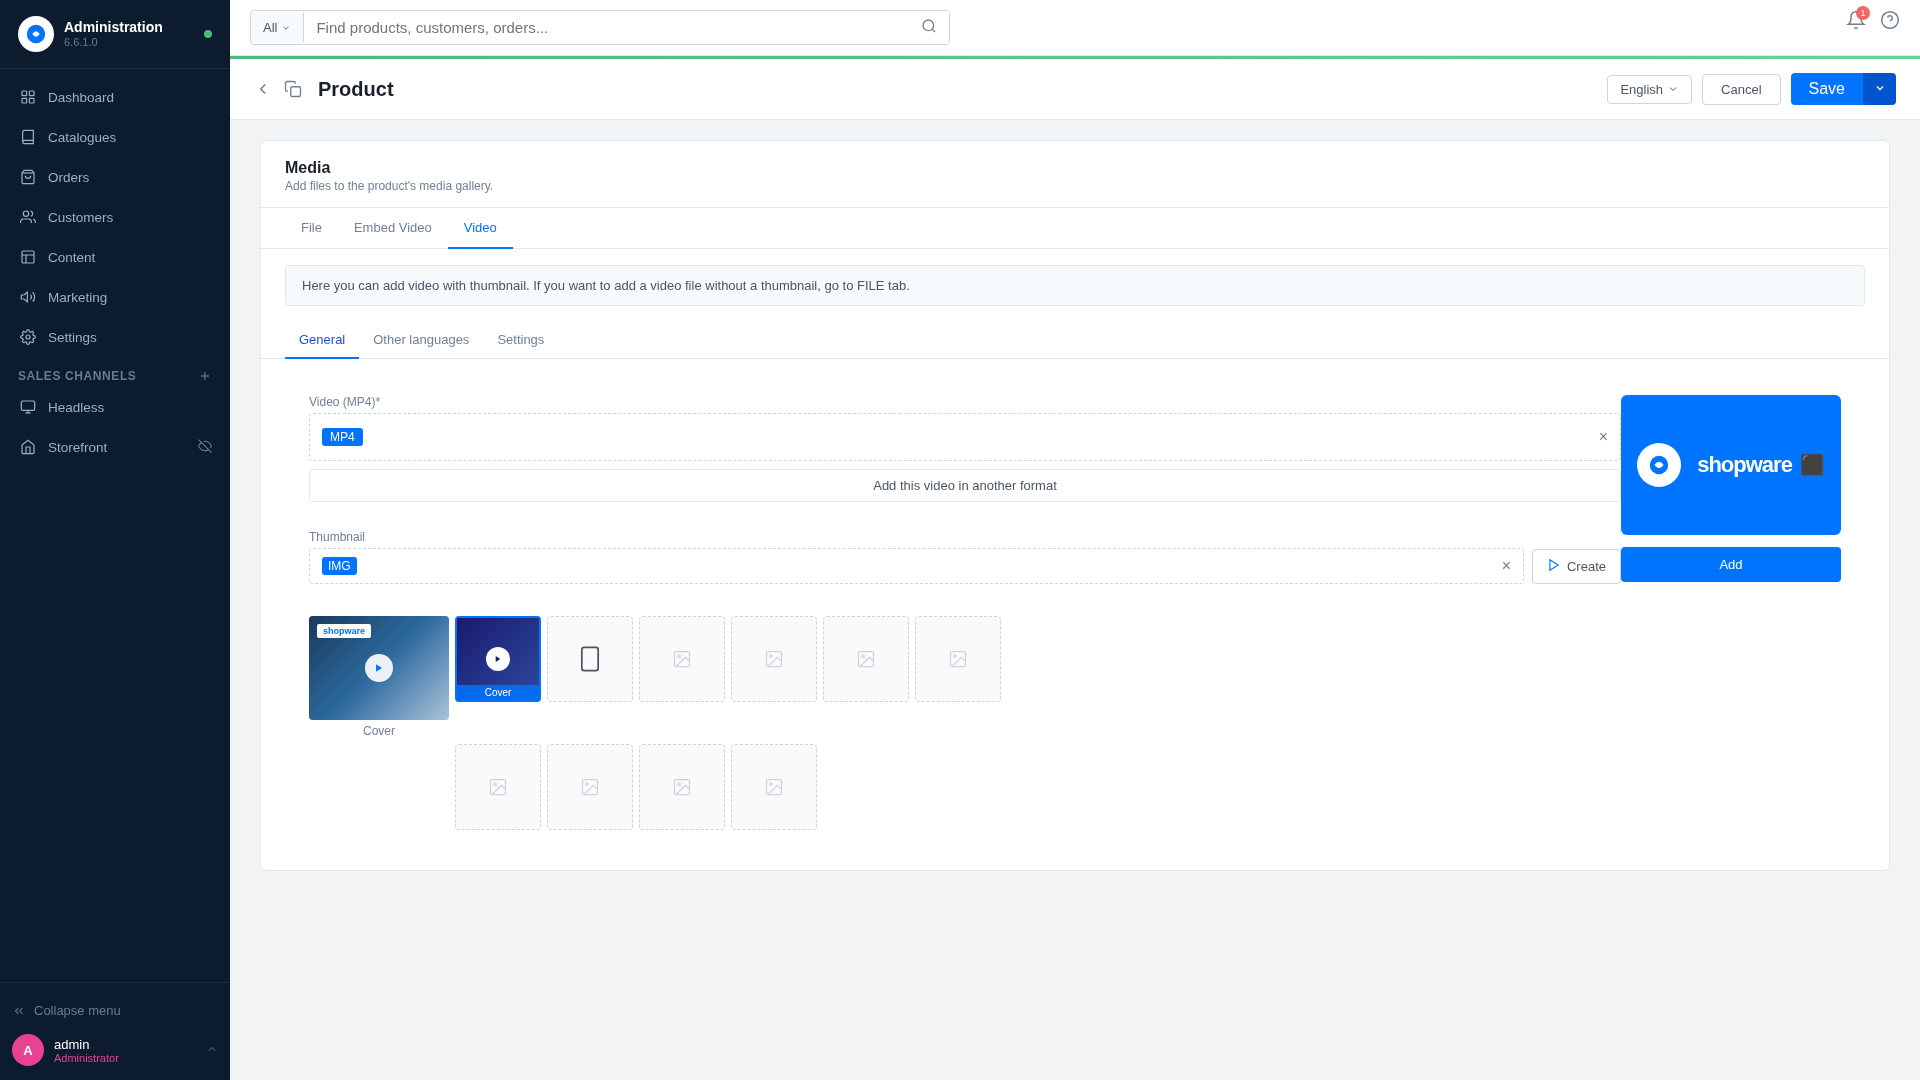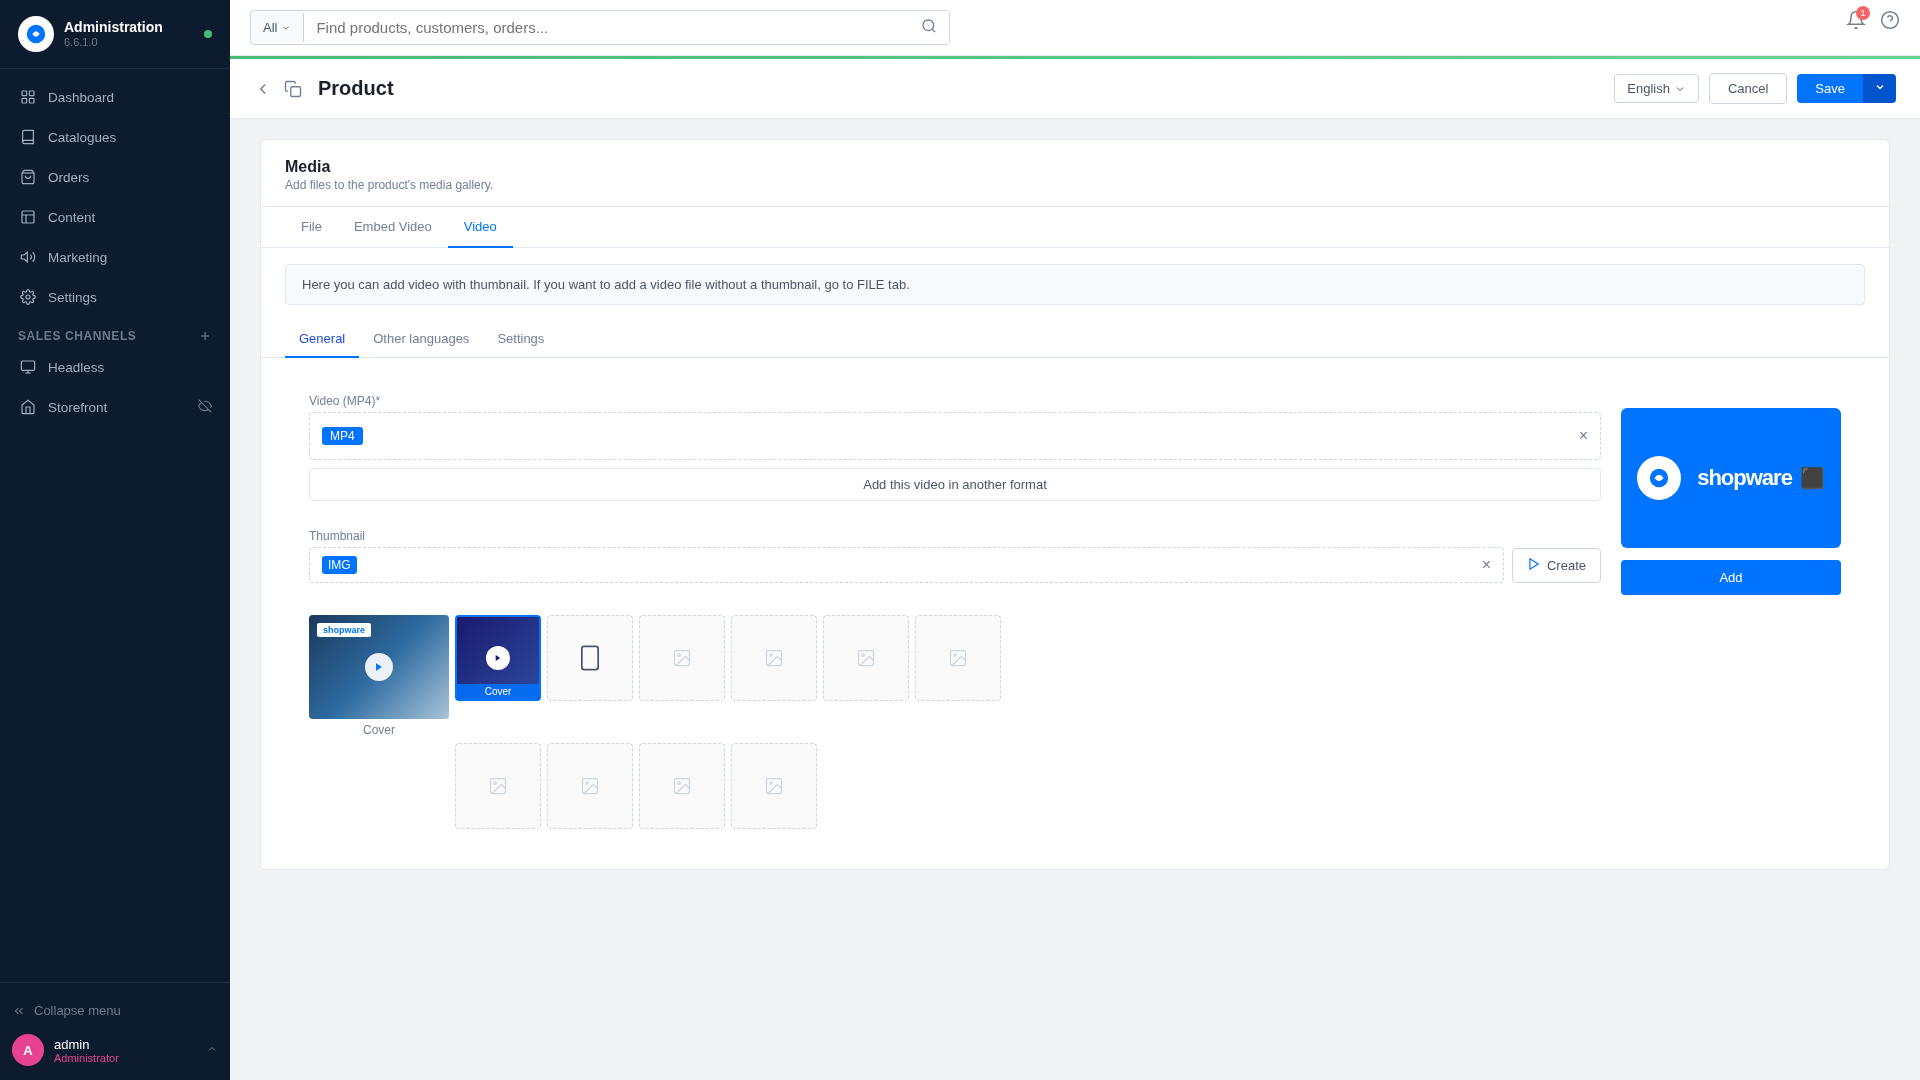--- a/index.html
+++ b/index.html
@@ -44,21 +44,21 @@
     
     .page-content { flex: 1; overflow-y: auto; }
     .page-header { background: white; padding: 14px 24px; display: flex; align-items: center; gap: 12px; border-bottom: 1px solid #e2e8f0; position: sticky; top: 0; z-index: 10; }
     .back-btn { background: none; border: none; cursor: pointer; color: #718096; display: flex; align-items: center; }
     .copy-btn { background: none; border: none; cursor: pointer; color: #718096; display: flex; align-items: center; }
     .page-title { font-size: 20px; font-weight: 600; color: #1a202c; margin-left: 4px; }
     .page-actions { margin-left: auto; display: flex; align-items: center; gap: 10px; }
     .lang-select { display: flex; align-items: center; gap: 4px; border: 1px solid #cbd5e0; border-radius: 4px; padding: 6px 12px; font-size: 13px; color: #4a5568; cursor: pointer; background: white; }
     .cancel-btn { border: 1px solid #cbd5e0; background: white; border-radius: 4px; padding: 7px 18px; font-size: 13px; color: #4a5568; cursor: pointer; }
     .save-btn-group { display: flex; border-radius: 4px; overflow: hidden; }
-    .save-btn { background: #0073ff; color: white; border: none; padding: 7px 18px; font-size: 13px; font-weight: 500; cursor: pointer; }
+    .save-btn { background: #0073ff; color: white; border: none; padding: 7px 18px; font-size: 16px; font-weight: 500; cursor: pointer; }
     .save-dropdown { background: #0055cc; color: white; border: none; padding: 7px 10px; cursor: pointer; border-left: 1px solid #0055cc; }
 
     
     .content-area { padding: 20px 30px; }
     .card { background: white; border-radius: 6px; border: 1px solid #e2e8f0; margin-bottom: 20px; overflow: hidden; }
     .card-header { padding: 18px 24px 14px; border-bottom: 1px solid #e2e8f0; }
     .card-title { font-size: 16px; font-weight: 600; color: #1a202c; }
     .card-subtitle { font-size: 12px; color: #718096; margin-top: 2px; }
 
     
@@ -68,21 +68,21 @@
 
     
     .info-box { margin: 16px 24px; background: #f7fafc; border: 1px solid #e2e8f0; border-radius: 4px; padding: 12px 16px; font-size: 13px; color: #4a5568; }
 
     
     .sub-tab-bar { display: flex; border-bottom: 1px solid #e2e8f0; padding: 0 24px; margin-top: 4px; }
     .sub-tab-item { padding: 10px 14px; font-size: 13px; color: #718096; cursor: pointer; border-bottom: 2px solid transparent; margin-bottom: -1px; }
     .sub-tab-item.active { color: #1d4ed8; border-bottom-color: #0073ff; }
 
     
-    .form-section { display: flex; gap: 20px; padding: 20px 24px; align-items: flex-end; }
+    .form-section { display: flex; padding: 20px 24px; }
     .form-left { flex: 1; }
     .form-right { width: 220px; flex-shrink: 0; }
 
     .form-group { margin-bottom: 12px; }
     .form-label { font-size: 12px; color: #718096; margin-bottom: 4px; display: block; }
 
     .video-input-box { border: 1.5px dashed #cbd5e0; border-radius: 4px; padding: 10px 12px; display: flex; align-items: center; gap: 8px; min-height: 48px; }
     .video-tag { background: #0073ff; color: white; border-radius: 3px; padding: 2px 8px; font-size: 12px; font-weight: 500; }
     .remove-btn { margin-left: auto; background: none; border: none; cursor: pointer; color: #718096; font-size: 16px; line-height: 1; }
 
@@ -151,20 +151,31 @@
     </div>
     <div class="nav-item">
       <span class="nav-icon">
         <svg width="16" height="16" fill="none" stroke="currentColor" stroke-width="1.8" viewBox="0 0 24 24">
             <path d="M6 2L3 6v14a2 2 0 002 2h14a2 2 0 002-2V6l-3-4z"></path>
             <line x1="3" y1="6" x2="21" y2="6"></line>
             <path d="M16 10a4 4 0 01-8 0"></path>
           </svg>
       </span>
       <span>Orders</span>
+    </div>
+    <div class="nav-item">
+      <span class="nav-icon">
+        <svg width="16" height="16" fill="none" stroke="currentColor" stroke-width="1.8" viewBox="0 0 24 24">
+            <path d="M17 21v-2a4 4 0 00-4-4H5a4 4 0 00-4 4v2"></path>
+            <circle cx="9" cy="7" r="4"></circle>
+            <path d="M23 21v-2a4 4 0 00-3-3.87"></path>
+            <path d="M16 3.13a4 4 0 010 7.75"></path>
+          </svg>
+      </span>
+      <span>Customers</span>
     </div>
     <div class="nav-item">
       <span class="nav-icon">
         <svg width="16" height="16" fill="none" stroke="currentColor" stroke-width="1.8" viewBox="0 0 24 24">
             <rect x="3" y="3" width="18" height="18" rx="2"></rect>
             <path d="M3 9h18M9 21V9"></path>
           </svg>
       </span>
       <span>Content</span>
     </div>

